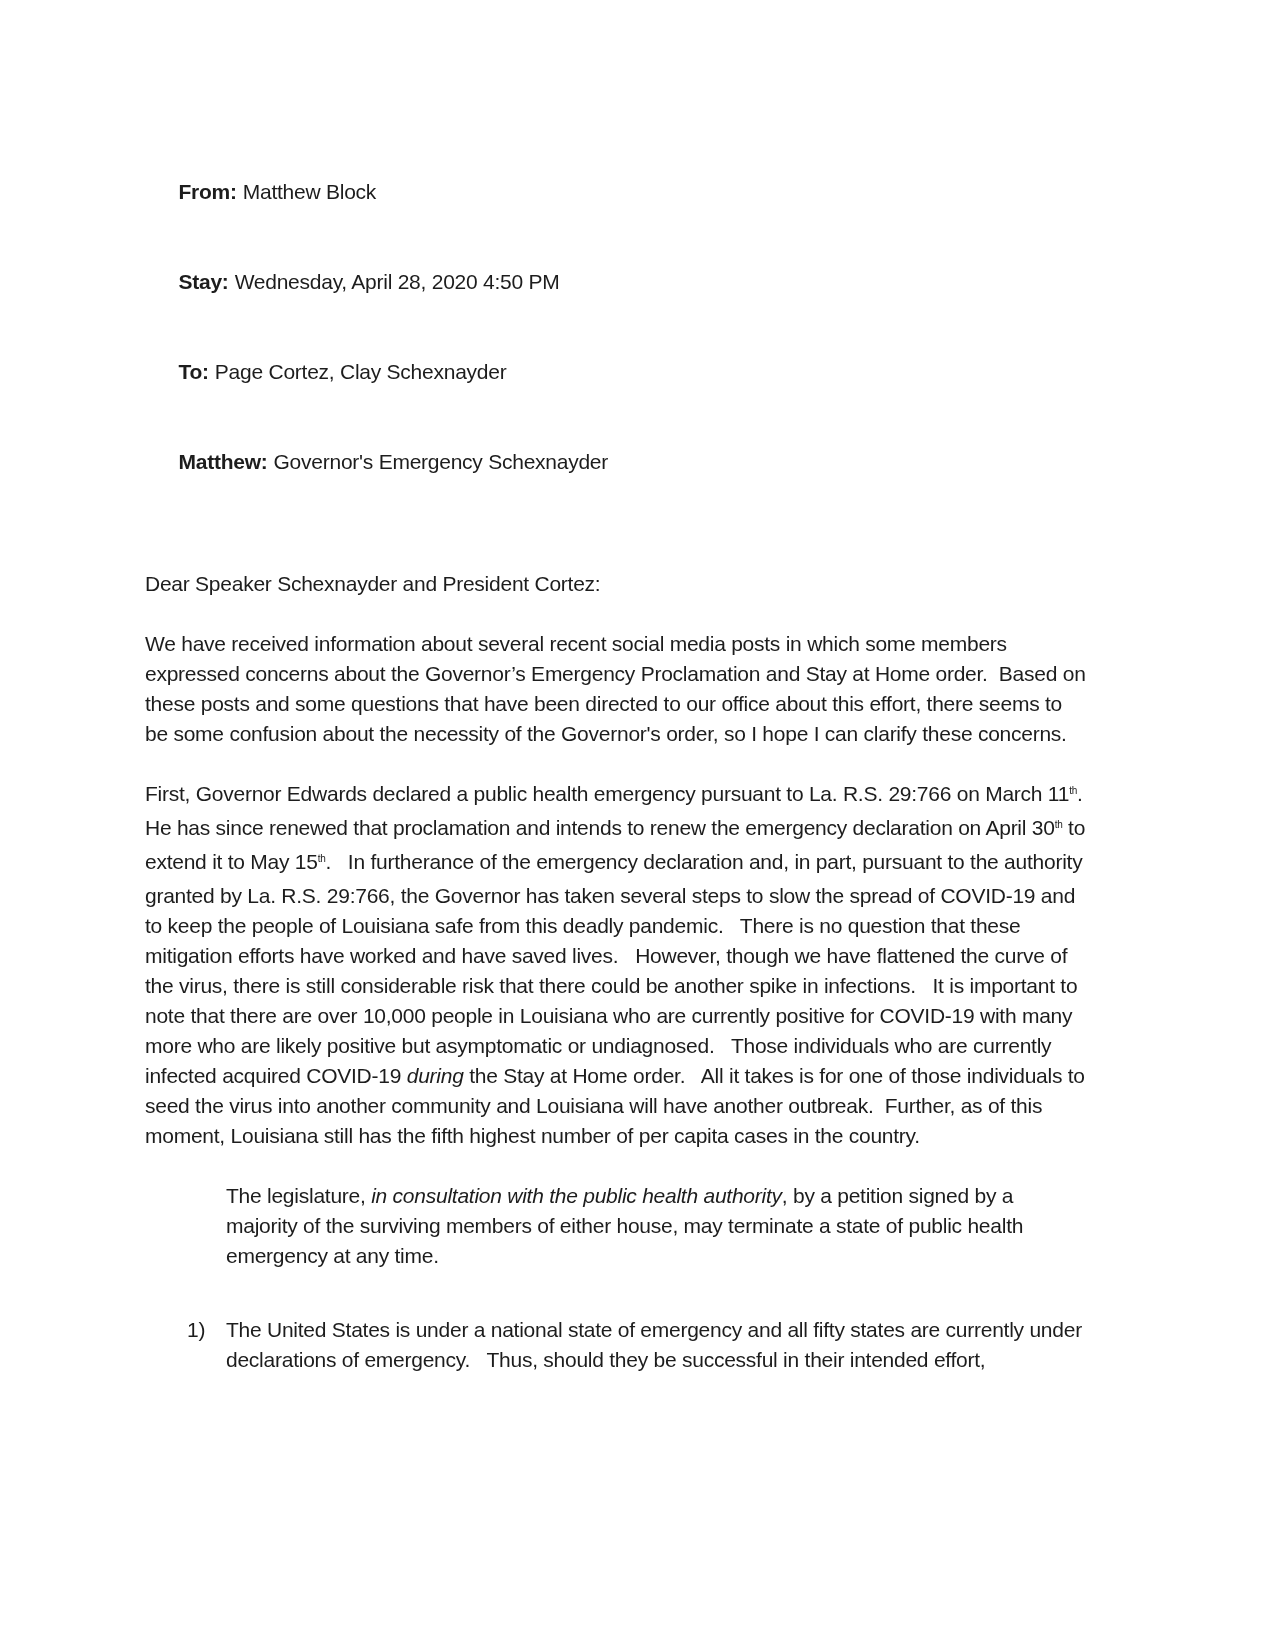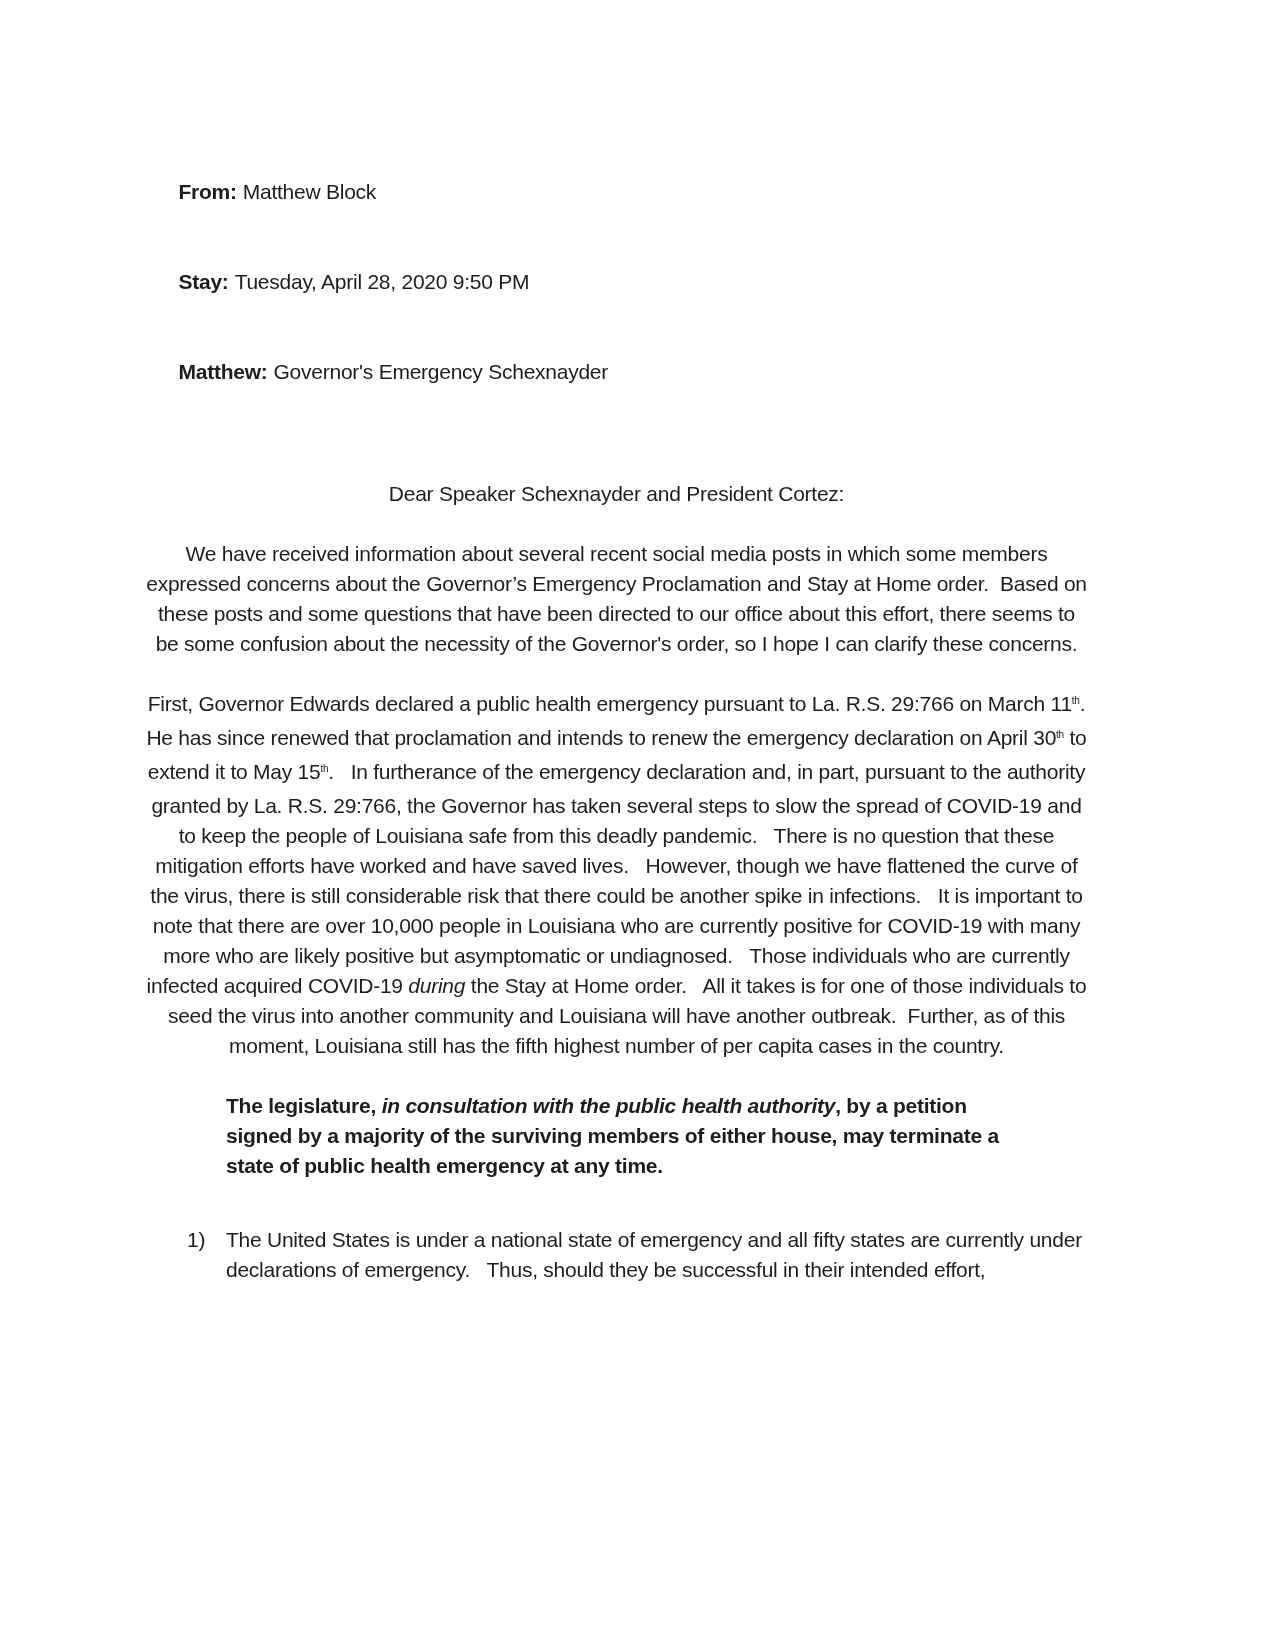--- a/index.html
+++ b/index.html
@@ -15,46 +15,48 @@
     font-size: 21px;
     line-height: 30px;
     letter-spacing: -0.25px;
     color: #1d1d1d;
     overflow: hidden;
   }
   .email-header { margin: 0 0 62px 0; }
   .hrow { white-space: pre-wrap; }
   .hlabel { font-weight: bold; }
   .hvalue { margin-left: 6px; }
-  .para { margin: 0 12px 30px 0; white-space: pre-wrap; text-align: center; }
+  .para { margin: 0 12px 30px 0; white-space: pre-wrap; }
   .greeting { margin-bottom: 30px; }
   .quote {
     margin: 0 0 30px 81px;
     max-width: 800px;
     white-space: pre-wrap;
-    font-weight: bold;
   }
   .nlist { margin-top: 44px; }
   .list-item { display: flex; padding-left: 42px; }
   .marker { flex: 0 0 39px; width: 39px; }
   .li-body { flex: 1; white-space: pre-wrap; }
   .run-italic { font-style: italic; }
   .run-super { font-size: 10px; position: relative; top: -7px; }
 </style>
 </head>
 <body>
 
 <div class="page" style="background: rgb(255, 255, 255); color: rgb(29, 29, 29);">
 
   <header class="email-header">
     <div class="hrow">
       <span class="hlabel">From:</span><span class="hvalue">Matthew Block</span>
     </div>
     <div class="hrow">
-      <span class="hlabel">Stay:</span><span class="hvalue">Tuesday, April 28, 2020 9:50 PM</span>
+      <span class="hlabel">Stay:</span><span class="hvalue">Wednesday, April 28, 2020 4:50 PM</span>
+    </div>
+    <div class="hrow">
+      <span class="hlabel">To:</span><span class="hvalue">Page Cortez, Clay Schexnayder</span>
     </div>
     <div class="hrow">
       <span class="hlabel">Matthew:</span><span class="hvalue">Governor's Emergency Schexnayder</span>
     </div>
   </header>
 
   <p class="para greeting">Dear Speaker Schexnayder and President Cortez:</p>
 
   <p class="para"><span>We have received information about several recent social media posts in which some members expressed concerns about the Governor’s Emergency Proclamation and Stay at Home order.  Based on these posts and some questions that have been directed to our office about this effort, there seems to be some confusion about the necessity of the Governor's order, so I hope I can clarify these concerns.</span></p>
 

